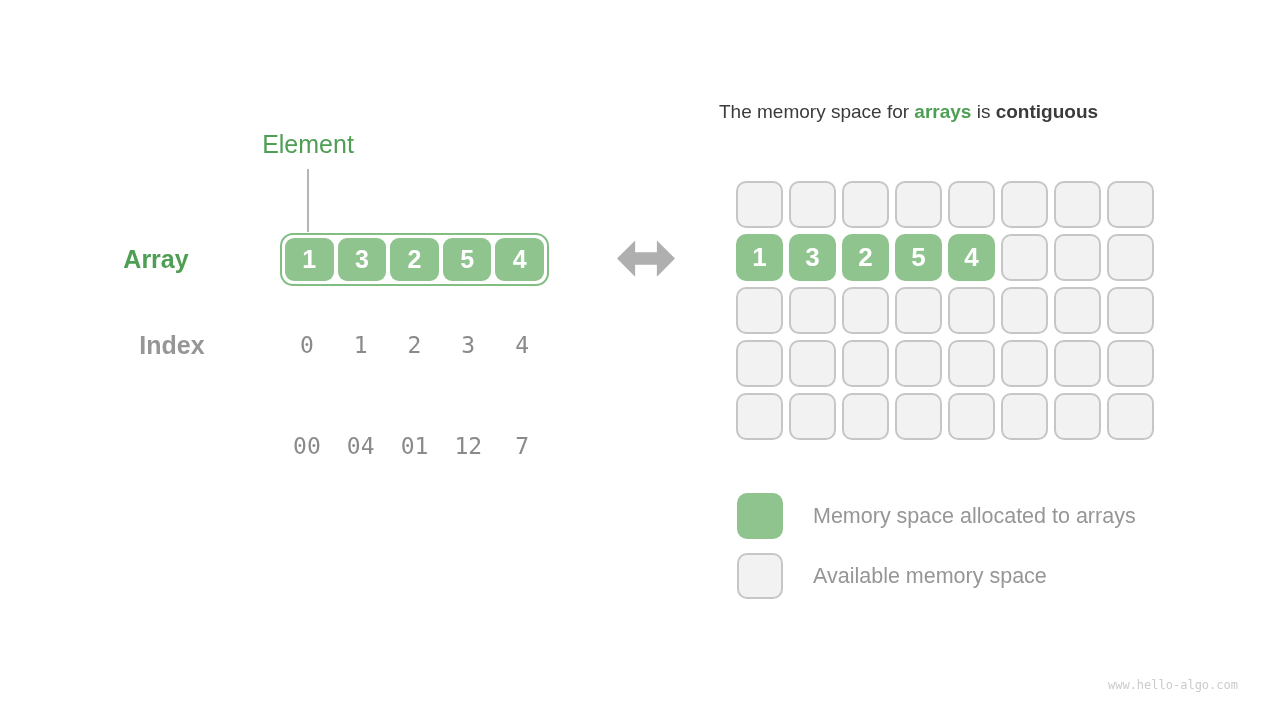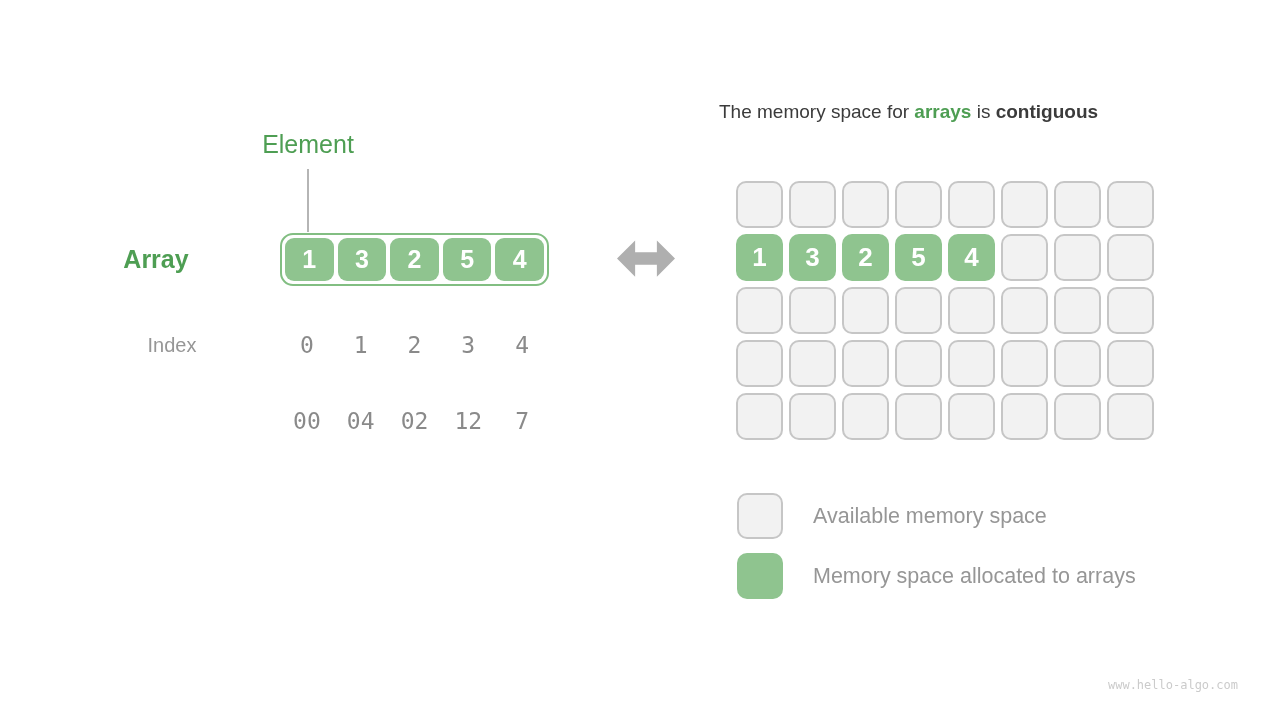--- a/index.html
+++ b/index.html
@@ -38,21 +38,21 @@
     box-sizing:border-box;border:2.5px solid var(--green-border);border-radius:13px;
     background:#fff;display:flex;gap:4px;padding:3px;
   }
   .acell{
     flex:1;background:var(--green-cell);border-radius:9px;
     display:flex;align-items:center;justify-content:center;
     color:#fff;font-weight:bold;font-size:25px;
   }
   .row-label{
     position:absolute;left:172px;transform:translate(-50%,-50%);
-    font-size:20px;font-weight:normal;color:var(--gray-label);white-space:nowrap;
+    font-size:25px;font-weight:bold;color:var(--gray-label);white-space:nowrap;
   }
   .mono-row{
     position:absolute;left:280px;width:269px;transform:translateY(-50%);
     display:flex;font-family:"DejaVu Sans Mono",monospace;
     font-size:23px;color:var(--gray-mono);
   }
   .mono-row span{flex:1;text-align:center;}
   
   .double-arrow{position:absolute;left:617px;top:237px;}
   
@@ -111,24 +111,24 @@
 
   <div class="row-label" style="top:345px">Index</div>
   <div class="mono-row" style="top:345px">
     <span>0</span>
     <span>1</span>
     <span>2</span>
     <span>3</span>
     <span>4</span>
   </div>
 
-  <div class="mono-row" style="top:421px">
+  <div class="mono-row" style="top:446px">
     <span>00</span>
     <span>04</span>
-    <span>02</span>
+    <span>01</span>
     <span>12</span>
     <span>7</span>
   </div>
 
   <svg class="double-arrow" width="58" height="43" viewBox="0 0 64 44" aria-hidden="true">
     <path d="M0 22 L20 2 V15 H44 V2 L64 22 L44 42 V29 H20 V42 Z" fill="var(--arrow-gray)"></path>
   </svg>
 
   <div class="fig-title"><span>The memory space for </span><span class="hl">arrays</span><span> is </span><span class="b">contiguous</span></div>
 
@@ -170,23 +170,23 @@
       <div class="mcell"></div>
       <div class="mcell"></div>
       <div class="mcell"></div>
       <div class="mcell"></div>
       <div class="mcell"></div>
       <div class="mcell"></div>
     </div>
 
   <div class="legend">
     <div class="legend-item">
+      <div class="swatch allocated"></div>
+      <span class="legend-text">Memory space allocated to arrays</span>
+    </div>
+    <div class="legend-item">
       <div class="swatch available"></div>
       <span class="legend-text">Available memory space</span>
-    </div>
-    <div class="legend-item">
-      <div class="swatch allocated"></div>
-      <span class="legend-text">Memory space allocated to arrays</span>
     </div>
   </div>
 
   <div class="watermark">www.hello-algo.com</div>
 </div>
 
 </body></html>

